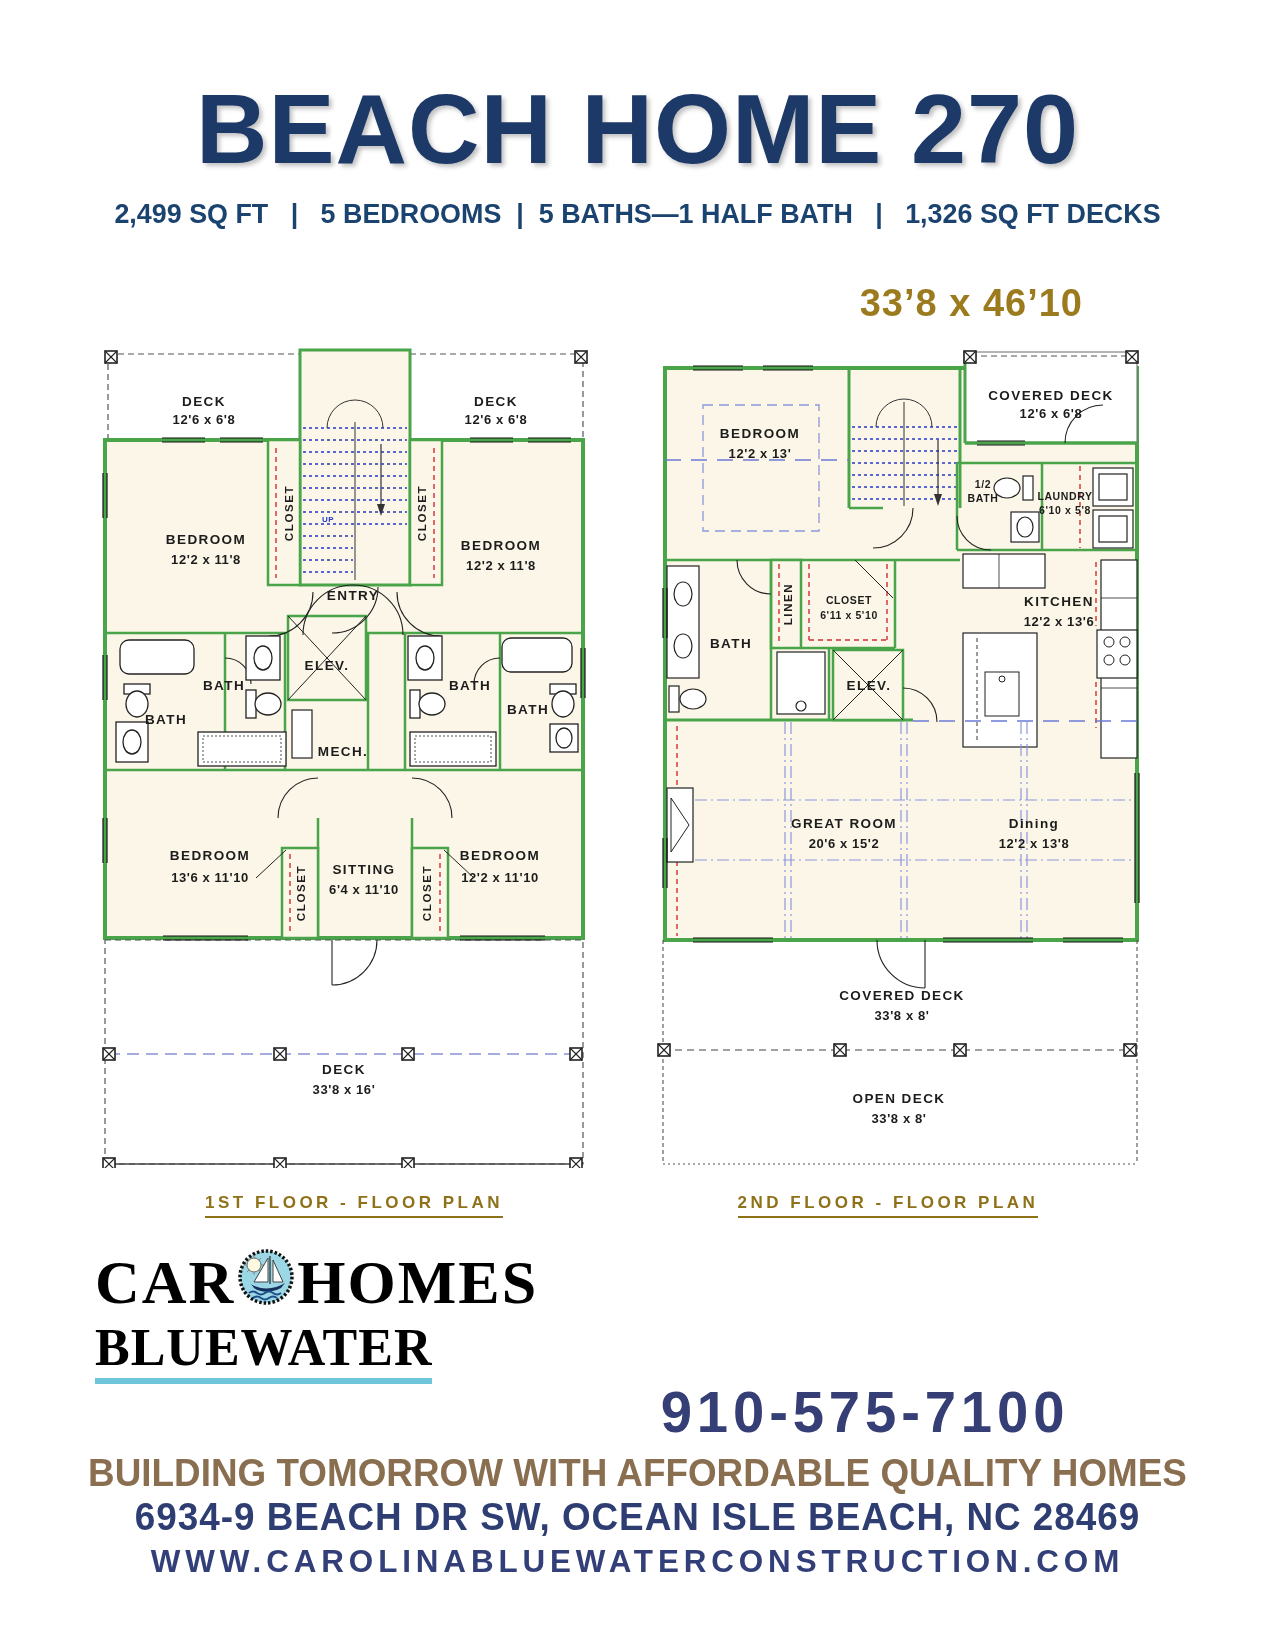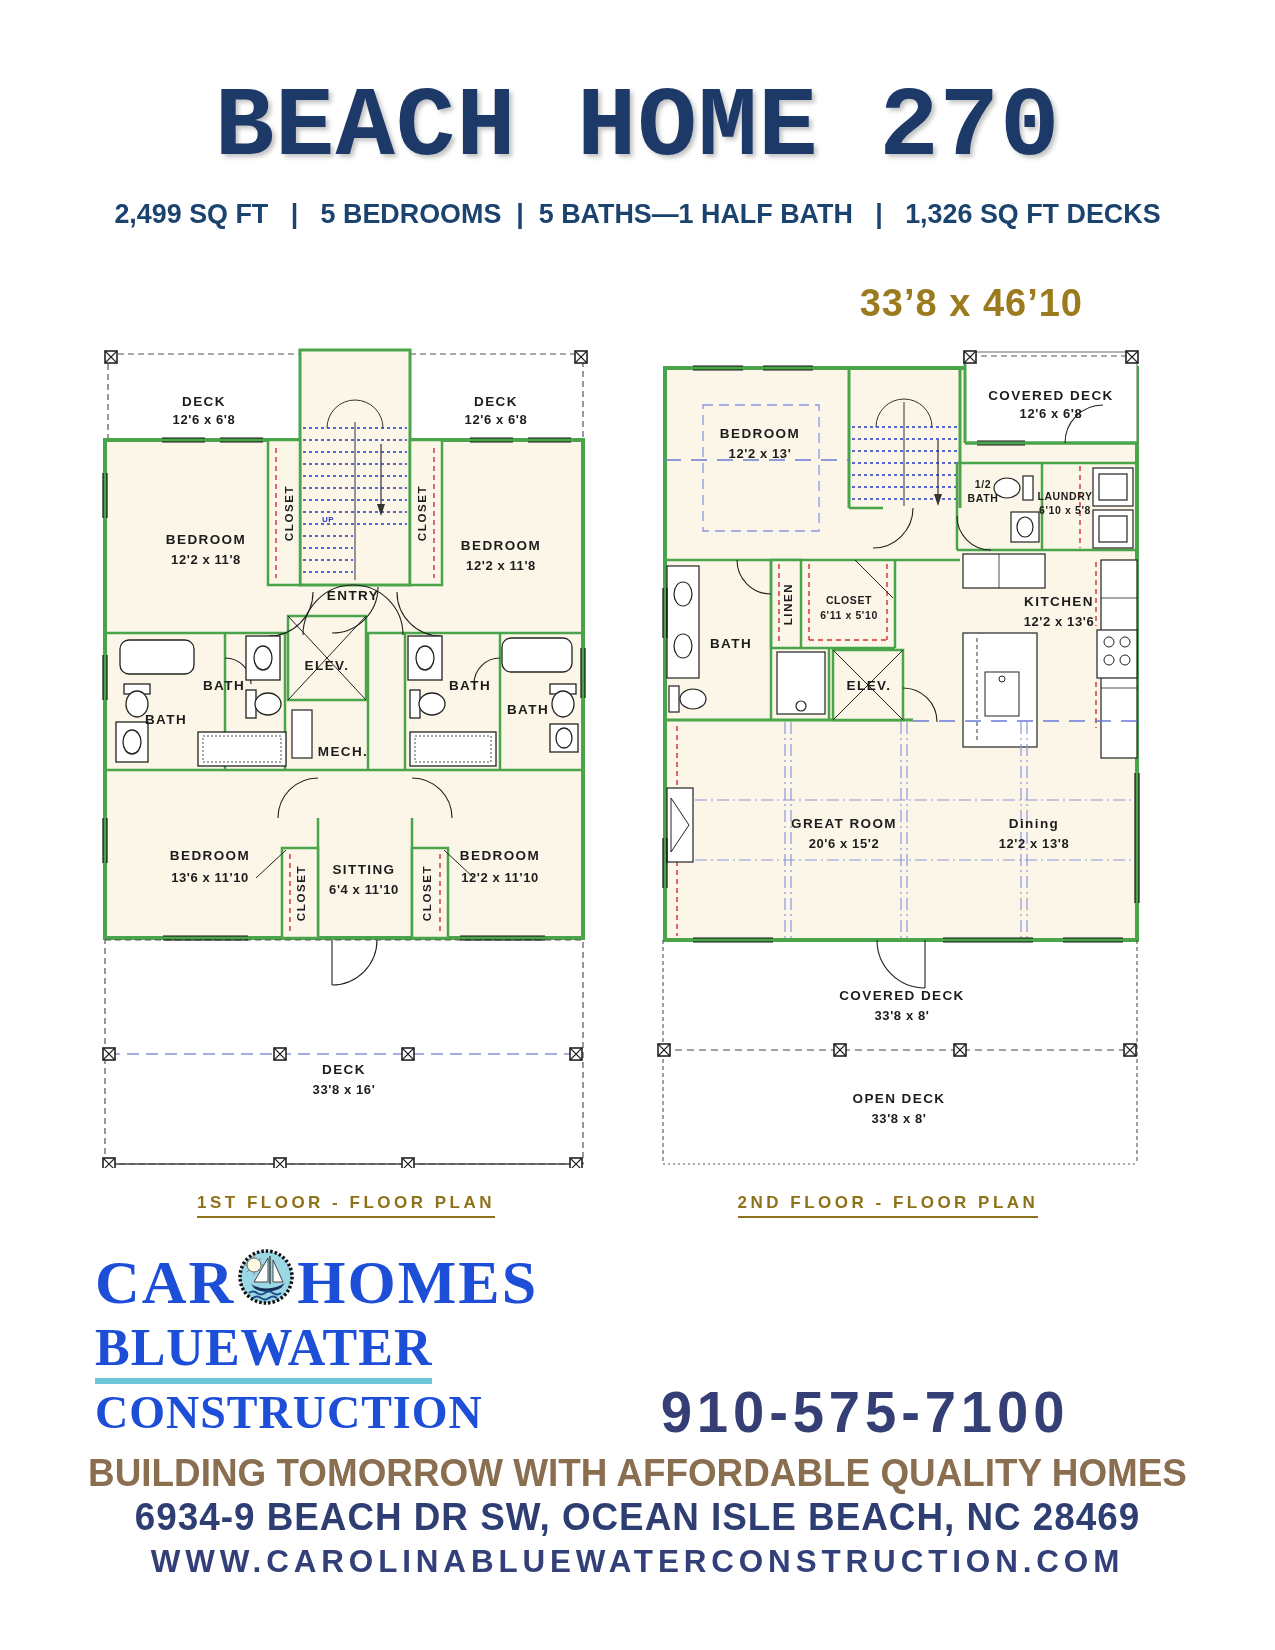--- a/index.html
+++ b/index.html
@@ -1,42 +1,42 @@
 <!DOCTYPE html>
 <html><head>
 <meta charset="utf-8">
 <style>
   html,body{margin:0;padding:0;background:#ffffff;}
   body{width:1275px;height:1650px;position:relative;font-family:"Liberation Sans",sans-serif;overflow:hidden;}
   .abs{position:absolute;}
   
   .title{left:0;top:72px;width:1275px;text-align:center;
-         font-family:Liberation Mono, monospace;font-weight:700;font-size:99px;
+         font-family:Liberation Sans, sans-serif;font-weight:700;font-size:99px;
          color:#1d3968;letter-spacing:1px;
          text-shadow:3px 3px 4px rgba(120,120,120,.45);}
   .stats{left:0;top:198px;width:1275px;text-align:center;
          font-weight:700;font-size:28px;color:#1b436f;white-space:pre;
          transform:scaleX(.96);transform-origin:center;}
   .overall-dims{left:633px;top:282px;width:450px;text-align:right;
          font-weight:700;font-size:38px;color:#9b7b1e;letter-spacing:1px;}
   
   .plan1{left:100px;top:348px;width:492px;height:820px;}
   .plan2{left:633px;top:348px;width:510px;height:820px;}
   svg text{font-family:"Liberation Sans",sans-serif;font-weight:700;fill:#1c1c1c;}
   text.rm{font-size:13.5px;letter-spacing:1.4px;text-anchor:middle;}
   text.dim{font-size:13px;letter-spacing:.6px;text-anchor:middle;}
   text.sm{font-size:10.5px;letter-spacing:.6px;text-anchor:middle;}
   text.vert{font-size:11.5px;letter-spacing:1.6px;text-anchor:middle;}
   text.up{font-size:8px;fill:#2438c8;text-anchor:middle;letter-spacing:.5px;}
   .caption{top:1193px;text-align:center;font-size:17px;font-weight:700;color:#8f7119;letter-spacing:3.5px;}
   .caption span{display:inline-block;border-bottom:2px solid #8f7119;padding-bottom:3px;}
-  .cap1{left:100px;width:492px;}
+  .cap1{left:108px;width:492px;}
   .cap2{left:633px;width:510px;text-decoration:underline;}
   
-  .logo{left:95px;top:1248px;width:480px;color:#1d4ed8;font-family:"Liberation Serif",serif;font-weight:700;line-height:1;}
+  .logo{left:95px;top:1248px;width:480px;color:#000000;font-family:"Liberation Serif",serif;font-weight:700;line-height:1;}
   .logo-line1{font-size:62px;letter-spacing:2px;display:flex;align-items:center;}
   .logo-line2{font-size:52px;letter-spacing:1px;margin-top:6px;}
   .logo-line2 span{display:inline-block;border-bottom:6px solid #6fc5da;padding-bottom:4px;}
   .logo-line3{font-size:46px;letter-spacing:1px;margin-top:6px;}
   .badge{display:inline-block;margin:0 2px;}
   .phone{left:600px;top:1378px;width:530px;text-align:center;
          font-size:58px;font-weight:700;color:#353f75;letter-spacing:5px;transform:scaleX(.97);}
   .slogan{left:0;top:1452px;width:1275px;text-align:center;
          font-size:38px;font-weight:700;color:#8a6e50;transform:scaleX(.97);}
   .address{left:0;top:1496px;width:1275px;text-align:center;
@@ -463,19 +463,18 @@
       <line x1="33" y1="8" x2="33" y2="36" stroke="#333" stroke-width="1.3"></line>
       <path d="M31,10 L31,34 L17,34 Z" fill="#fff" stroke="#444" stroke-width="1"></path>
       <path d="M36,12 L36,34 L46,34 Z" fill="#fff" stroke="#444" stroke-width="1"></path>
       <path d="M14,36 C22,42 38,42 48,35 L44,40 C34,45 24,45 17,40 Z" fill="#17315e"></path>
       <path d="M12,45 q4,-3 8,0 q4,3 8,0 q4,-3 8,0 q4,3 8,0" fill="none" stroke="#1d4e89" stroke-width="2"></path>
       <path d="M16,50 q4,-3 8,0 q4,3 8,0 q4,-3 8,0" fill="none" stroke="#1d4e89" stroke-width="2"></path>
     </svg></span>
       <span>HOMES</span>
   </div>
   <div class="logo-line2"><span>BLUEWATER</span></div>
-  <div class="logo-line3">CONSTRUCTION</div>
 </div>
 
 <div class="abs phone">910-575-7100</div>
 <div class="abs slogan">BUILDING TOMORROW WITH AFFORDABLE QUALITY HOMES</div>
 <div class="abs address">6934-9 BEACH DR SW, OCEAN ISLE BEACH, NC 28469</div>
 <div class="abs website">WWW.CAROLINABLUEWATERCONSTRUCTION.COM</div>
 
 </body></html>

